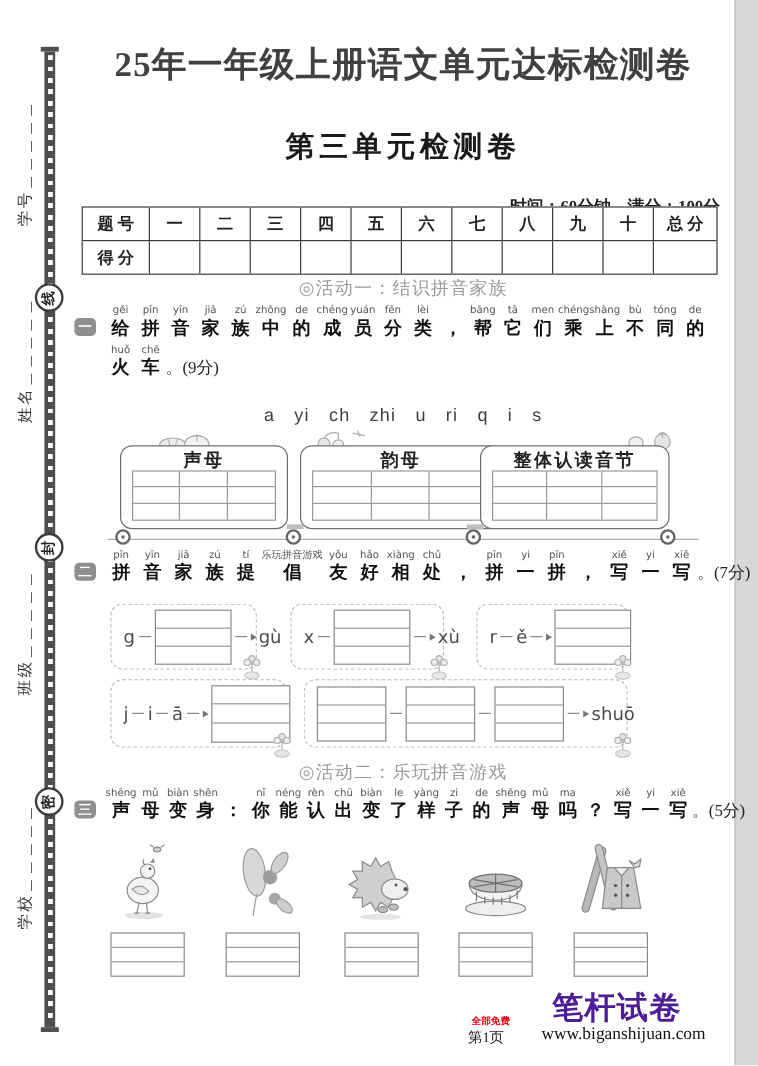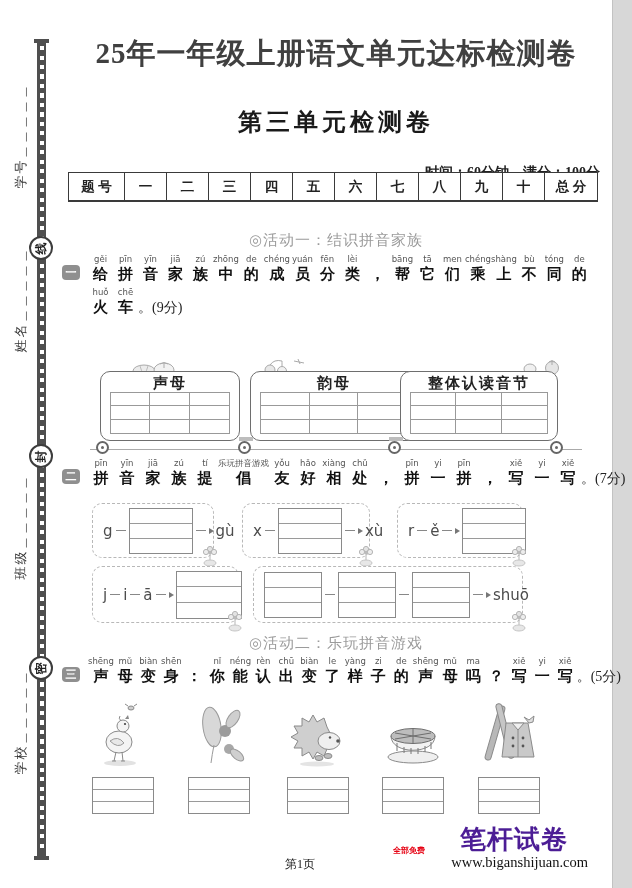--- a/index.html
+++ b/index.html
@@ -88,21 +88,21 @@
   .flower{position:absolute;right:-6px;bottom:-10px;}
 
   
   .pic{position:absolute;top:701px;}
   .pbox{position:absolute;top:777px;width:62px;height:37px;border:1px solid #8a8a8a;box-sizing:border-box;
         display:flex;flex-direction:column;background:#fff;}
   .pbox i{display:block;flex:1;border-bottom:1px solid #9a9a9a;}
   .pbox i:last-child{border-bottom:none;}
 
   
-  .pagenum{position:absolute;left:120px;top:856px;width:240px;text-align:center;font-size:12px;
+  .pagenum{position:absolute;left:120px;top:856px;width:240px;text-align:right;font-size:12px;
         font-family:"Liberation Serif","DejaVu Serif",serif;}
   .logo{position:absolute;right:34px;top:822px;width:185px;height:52px;}
   .brand{position:absolute;right:10px;top:0;font-size:26px;font-weight:bold;letter-spacing:1px;
         font-family:"Liberation Serif","DejaVu Serif",serif;color:#4c1d95;}
   .freetag{position:absolute;left:0;top:23px;font-size:8px;font-weight:bold;}
   .website{position:absolute;right:-10px;top:32px;font-size:14.5px;color:#111;
         font-family:Liberation Serif, serif;}
 </style>
 </head>
 <body>
@@ -140,20 +140,34 @@
           <div class="tcell">三</div>
           <div class="tcell">四</div>
           <div class="tcell">五</div>
           <div class="tcell">六</div>
           <div class="tcell">七</div>
           <div class="tcell">八</div>
           <div class="tcell">九</div>
           <div class="tcell">十</div>
           <div class="tcell">总 分</div>
         </div>
+      <div class="trow">
+        <div class="tcell">得 分</div>
+        <div class="tcell"></div>
+          <div class="tcell"></div>
+        <div class="tcell"></div>
+          <div class="tcell"></div>
+        <div class="tcell"></div>
+          <div class="tcell"></div>
+        <div class="tcell"></div>
+          <div class="tcell"></div>
+        <div class="tcell"></div>
+          <div class="tcell"></div>
+        <div class="tcell"></div>
+      </div>
     </div>
 
     <div class="act-title" style="top: 231px; color: rgb(155, 155, 155);">◎活动一：结识拼音家族</div>
 
     <div class="question" style="top:251px;">
       <div class="qmark">一</div>
       <div class="qtext w1"><span><ruby>
               <span class="rb">给</span>
               <rt>gěi</rt>
             </ruby><ruby>
@@ -215,20 +229,21 @@
               <rt>de</rt>
             </ruby><ruby>
               <span class="rb">火</span>
               <rt>huǒ</rt>
             </ruby><ruby>
               <span class="rb">车</span>
               <rt>chē</rt>
             </ruby></span><span class="qtail">。(9分)</span></div>
     </div>
 
+    <div class="letters">a　yi　ch　zhi　u　ri　q　i　s</div>
 
     <div class="train">
       <div class="rail"></div>
 
       <svg class="decor" style="left:40px;top:-3px;" width="64" height="16" viewBox="0 0 64 16">
         <ellipse cx="14" cy="10" rx="11" ry="6" fill="#ececec" stroke="#aaa"></ellipse>
         <ellipse cx="34" cy="9" rx="10" ry="7" fill="#f2f2f2" stroke="#aaa"></ellipse>
         <path d="M34,2 v5 M30,3 q4,-3 8,0" stroke="#aaa" fill="none"></path>
         <path d="M10,5 q4,10 0,10 M18,5 q-4,10 0,10" stroke="#bbb" fill="none"></path>
       </svg>

